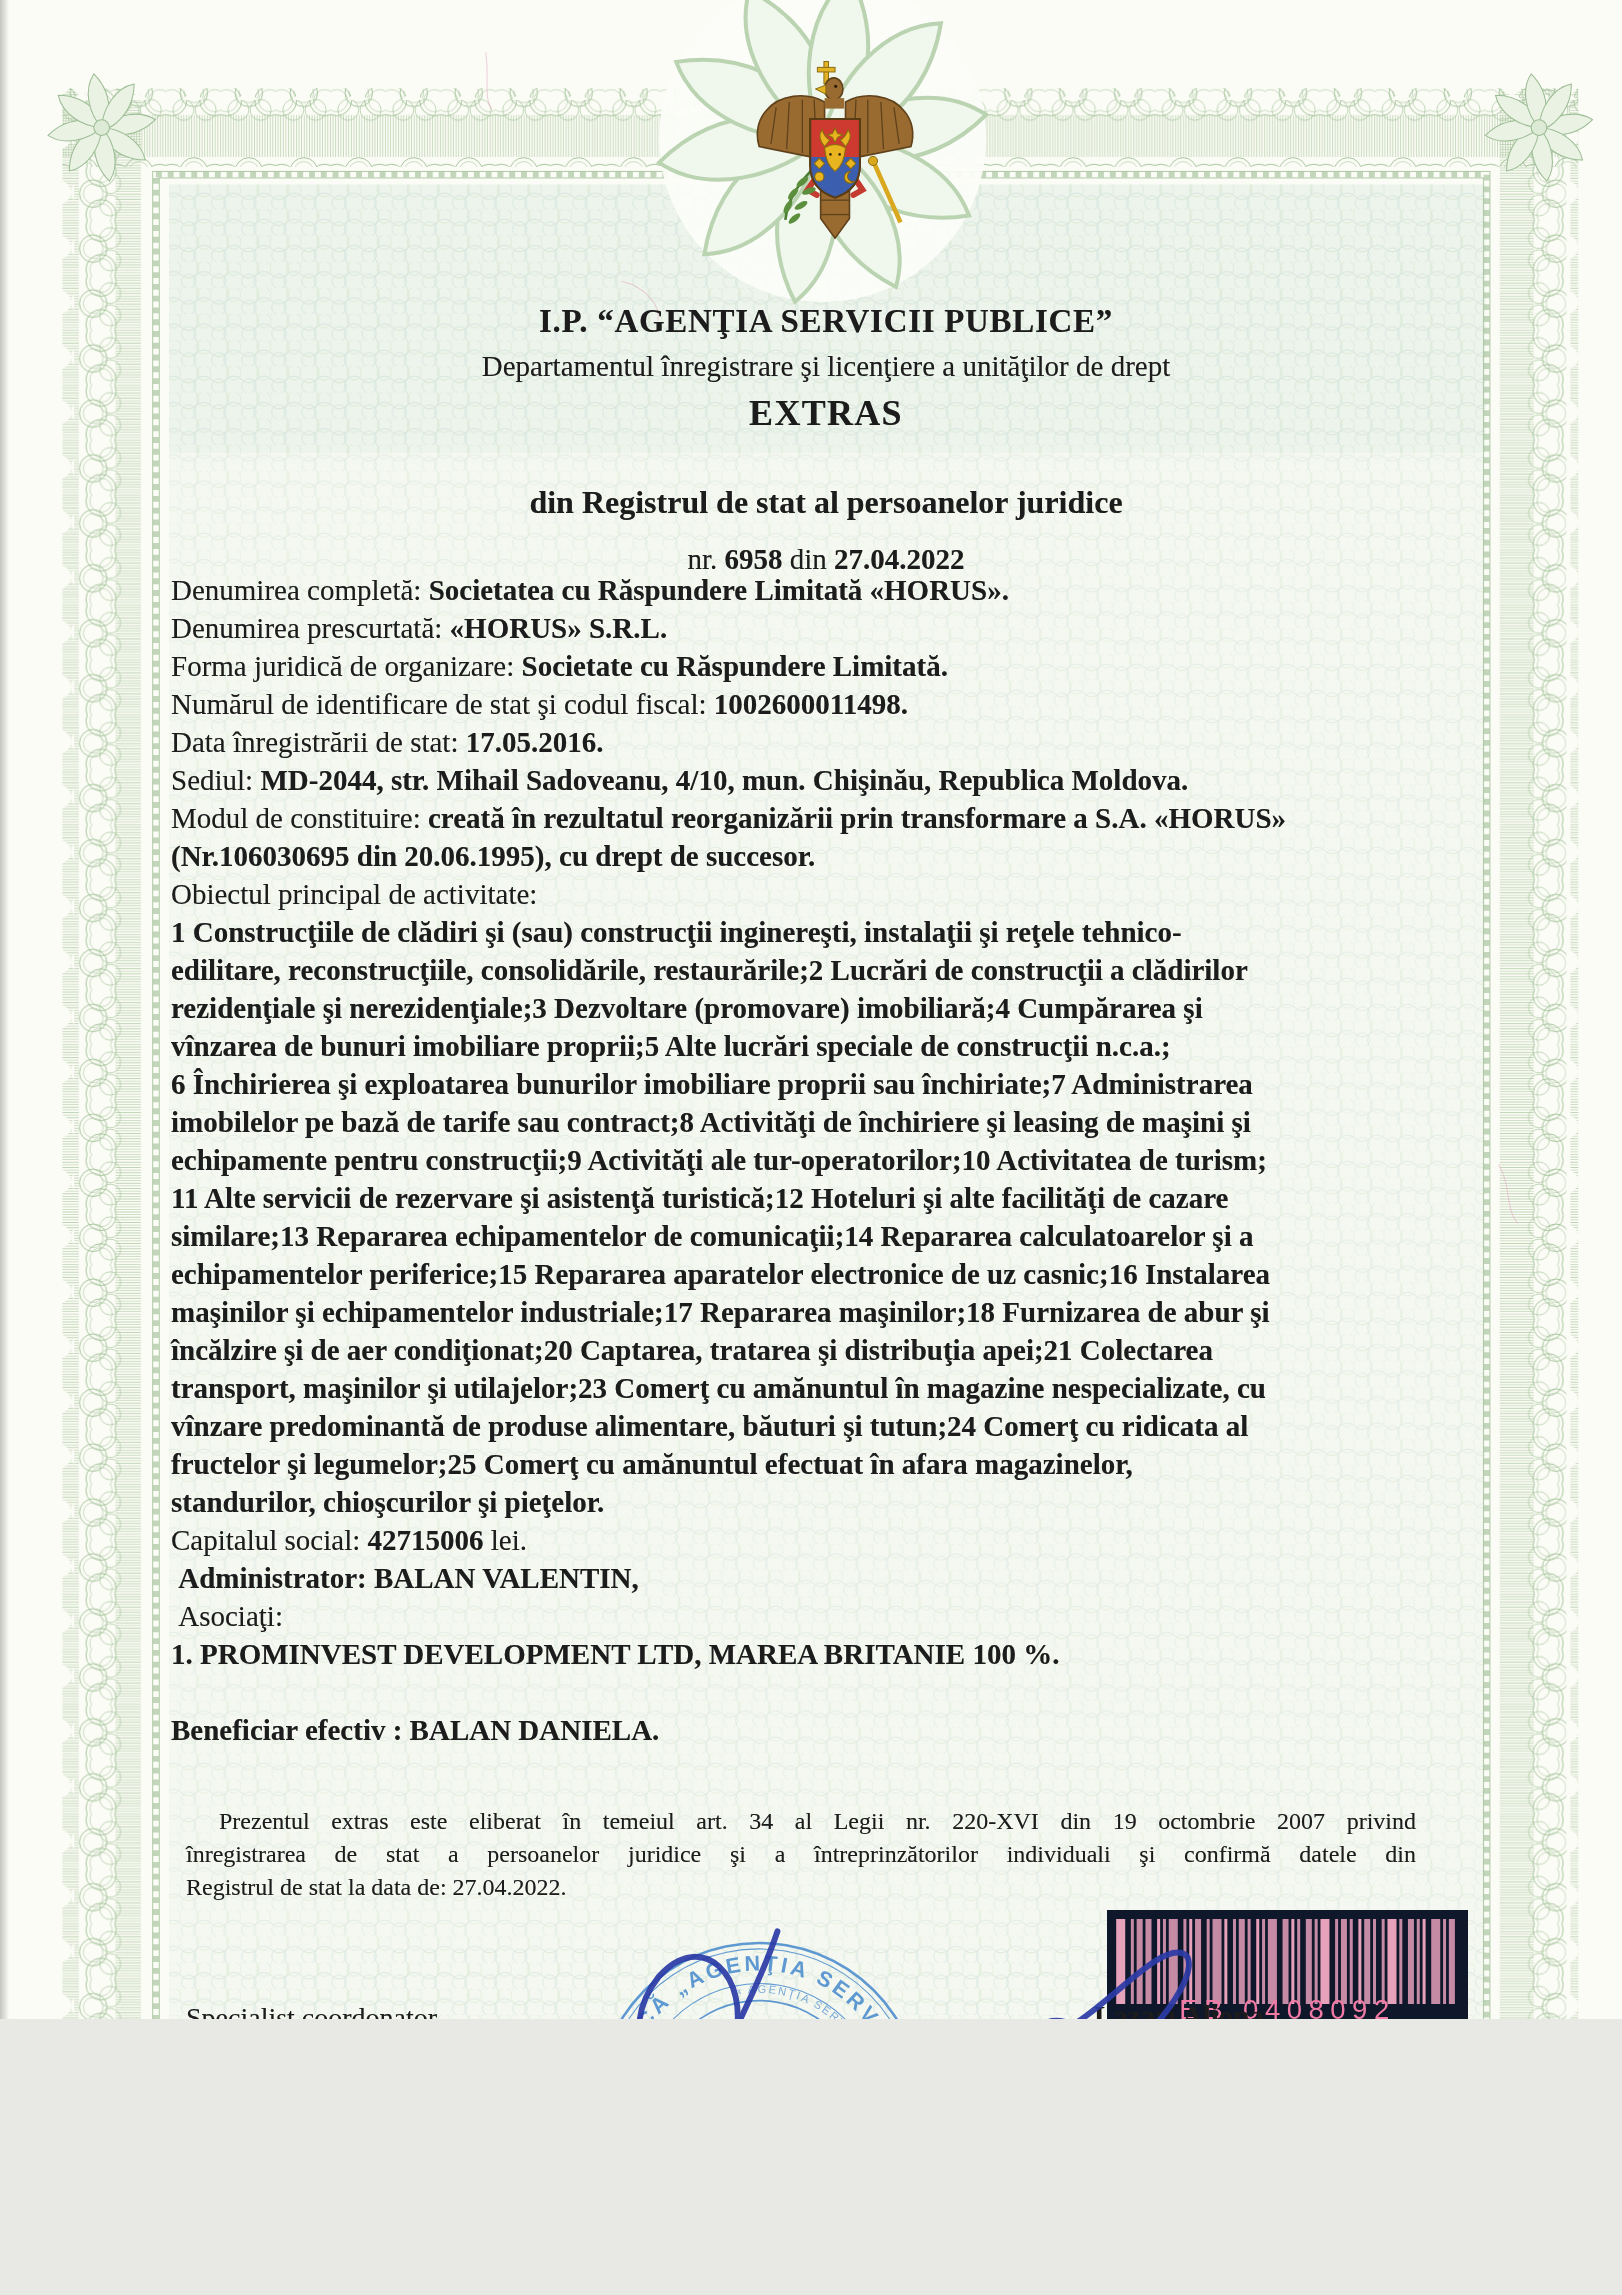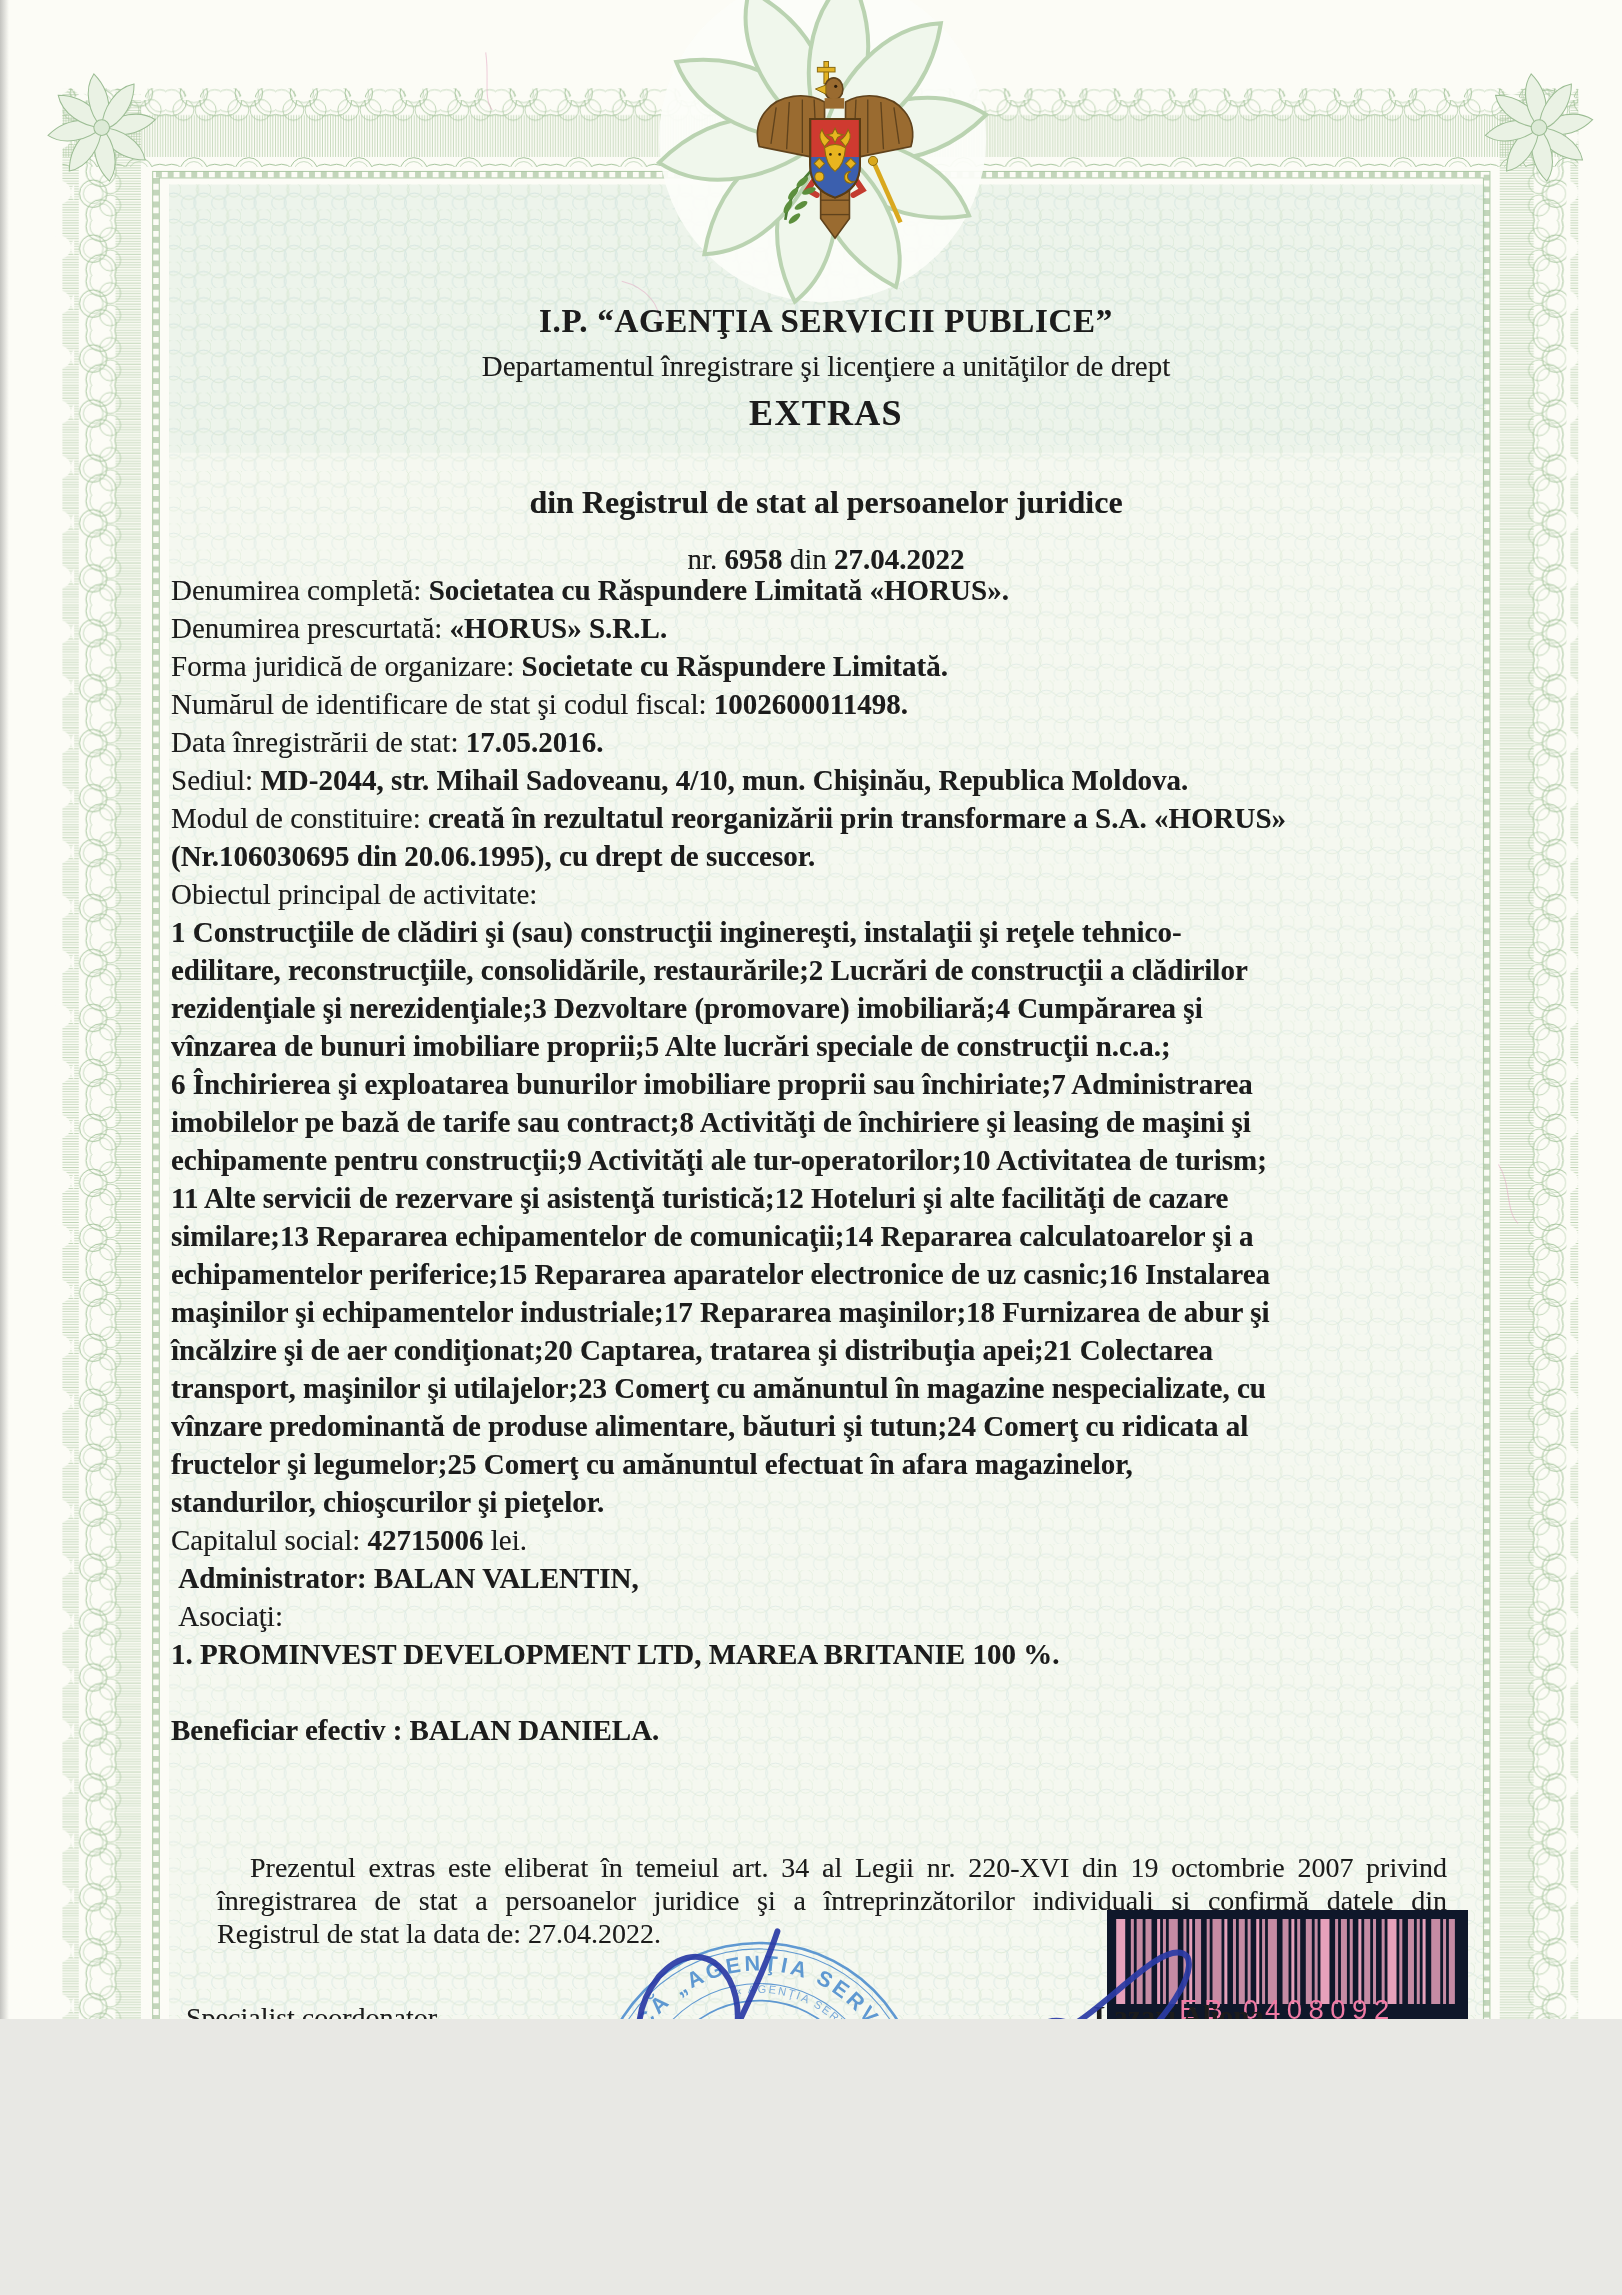--- a/index.html
+++ b/index.html
@@ -12,21 +12,21 @@
   #overlay{position:absolute;left:0;top:0;z-index:6;pointer-events:none;}
   #titleblock{position:absolute;left:165px;top:298px;width:1322px;text-align:center;z-index:2;}
   .t1{font-size:33px;font-weight:bold;line-height:47px;letter-spacing:0.7px;}
   .t2{font-size:29px;line-height:43px;}
   .t3{font-size:36px;font-weight:bold;line-height:51px;letter-spacing:1.3px;}
   .t4{font-size:32px;font-weight:bold;line-height:47px;margin-top:40px;}
   .tn{font-size:29px;line-height:41px;margin-top:13px;}
   #bodyblock{position:absolute;left:171px;top:571px;width:1247px;font-size:29px;line-height:38px;z-index:2;}
   #bodyblock .tline{white-space:nowrap;min-height:38px;}
   .bold{font-weight:bold;}
-  #legalblock{position:absolute;left:186px;top:1851px;width:1230px;font-size:28px;line-height:33px;z-index:2;margin-left:31px;}
+  #legalblock{position:absolute;left:186px;top:1805px;width:1230px;font-size:24px;line-height:33px;z-index:2;}
   .just{text-align:justify;text-align-last:justify;}
   .pind{text-indent:33px;}
   .ink{text-shadow:0 0 0.5px rgba(30,30,30,.4);}
   #rolename{position:absolute;left:186px;top:2002px;font-size:28px;z-index:2;}
   #telline{position:absolute;left:186px;top:2036px;font-size:26px;z-index:2;}
   #signername{position:absolute;left:1094px;top:2000px;font-size:29px;font-weight:bold;z-index:4;}
   #barcodelabel{position:absolute;left:1107px;top:1910px;width:361px;height:120px;background:#0f172a;z-index:3;}
   #barcodetext{position:absolute;left:0;bottom:3.9px;width:100%;text-align:center;
         font-family:"Liberation Sans","DejaVu Sans",sans-serif;font-size:27.5px;letter-spacing:6.5px;color:#f17ba5;}
   #personalbox{position:absolute;left:161px;top:2122px;width:1403px;height:31px;border:2px solid #141414;

